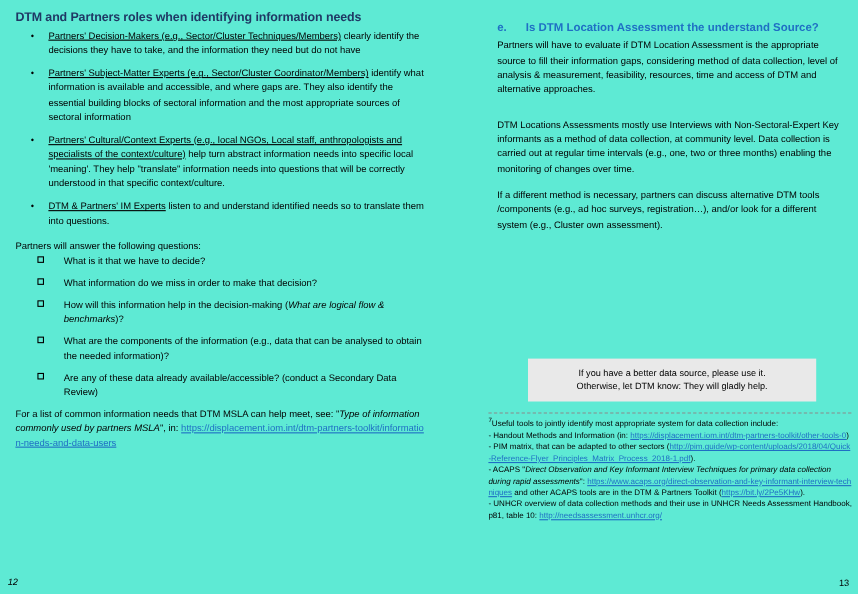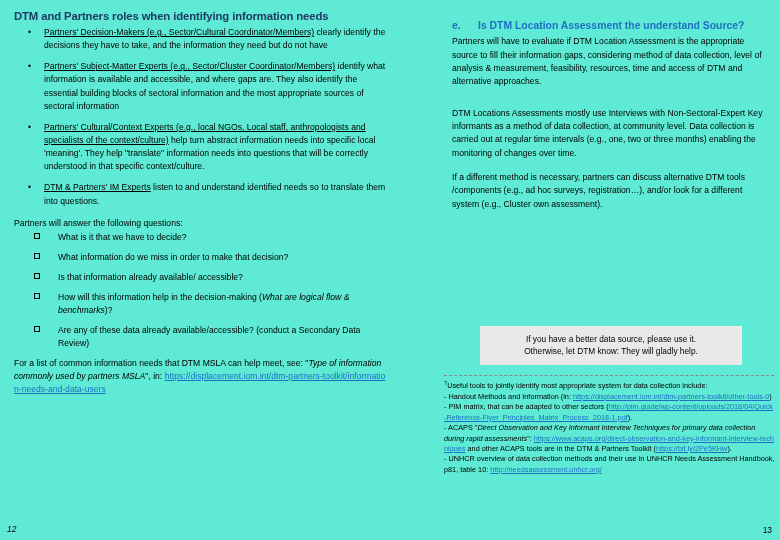--- a/index.html
+++ b/index.html
@@ -191,21 +191,21 @@
 
 <div class="slide">
 
   <div class="col-left">
 
     <div class="head-left">DTM and Partners roles when identifying information needs</div>
 
     <ul class="bullet-list">
       <li class="bullet-item">
         <span class="dot">•</span>
-        <span class="u">Partners' Decision-Makers (e.g., Sector/Cultural Coordinator/Members)</span><span> clearly identify the decisions they have to take, and the information they need but do not have</span>
+        <span class="u">Partners' Decision-Makers (e.g., Sector/Cluster Techniques/Members)</span><span> clearly identify the decisions they have to take, and the information they need but do not have</span>
       </li>
       <li class="bullet-item">
         <span class="dot">•</span>
         <span class="u">Partners' Subject-Matter Experts (e.g., Sector/Cluster Coordinator/Members)</span><span> identify what information is available and accessible, and where gaps are.  They also identify the essential building blocks of sectoral information and the most appropriate sources of sectoral information</span>
       </li>
       <li class="bullet-item">
         <span class="dot">•</span>
         <span class="u">Partners' Cultural/Context Experts (e.g., local NGOs, Local staff, anthropologists and specialists of the context/culture)</span><span> help turn abstract information needs into specific local 'meaning'. They help "translate" information needs into questions that will be correctly understood in that specific context/culture.</span>
       </li>
       <li class="bullet-item">
@@ -220,25 +220,25 @@
       <li class="q-item">
         <span class="box"></span>
         <span>What is it that we have to decide?</span>
       </li>
       <li class="q-item">
         <span class="box"></span>
         <span>What information do we miss in order to make that decision?</span>
       </li>
       <li class="q-item">
         <span class="box"></span>
-        <span>Is that information already available/ accessible?</span>
-      </li>
-      <li class="q-item">
-        <span class="box"></span>
         <span>How will this information help in the decision-making (<span class="it">What are logical flow &amp; benchmarks</span>)?</span>
+      </li>
+      <li class="q-item">
+        <span class="box"></span>
+        <span>What are the components of the information (e.g., data that can be analysed to obtain the needed information)?</span>
       </li>
       <li class="q-item">
         <span class="box"></span>
         <span>Are any of these data already available/accessible? (conduct a Secondary Data Review)</span>
       </li>
     </ul>
 
     <div class="closing">
       <span>For a list of common information needs that DTM MSLA can help meet, see: "</span><span class="it">Type of information commonly used by partners MSLA</span><span>", in:</span>
       <a class="lnk" href="#">https://displacement.iom.int/dtm-partners-toolkit/information-needs-and-data-users</a>

